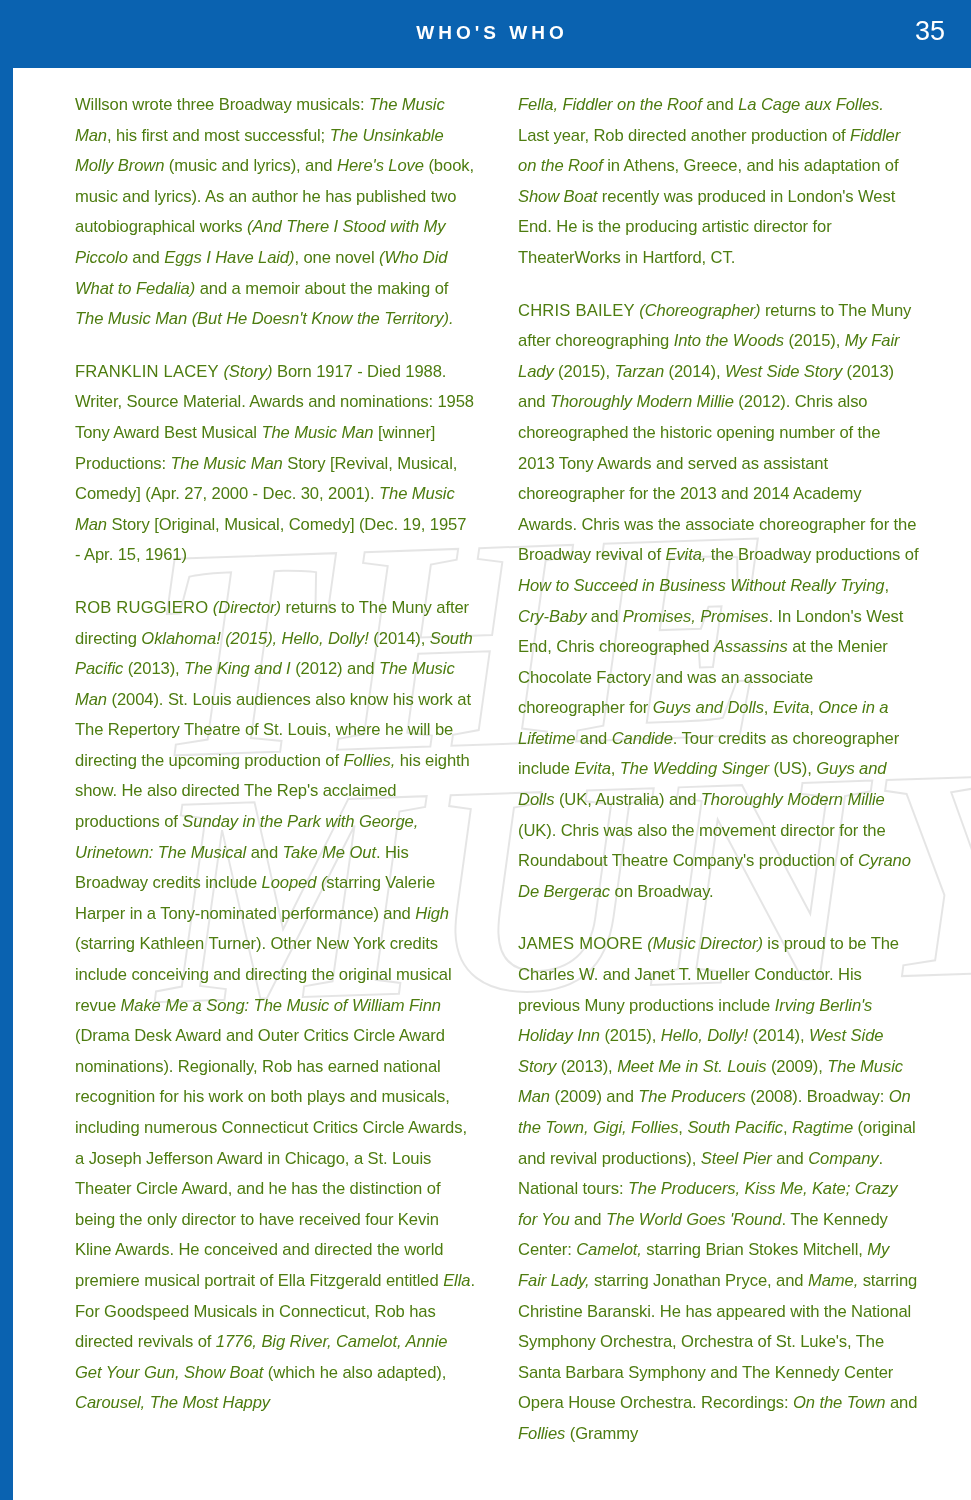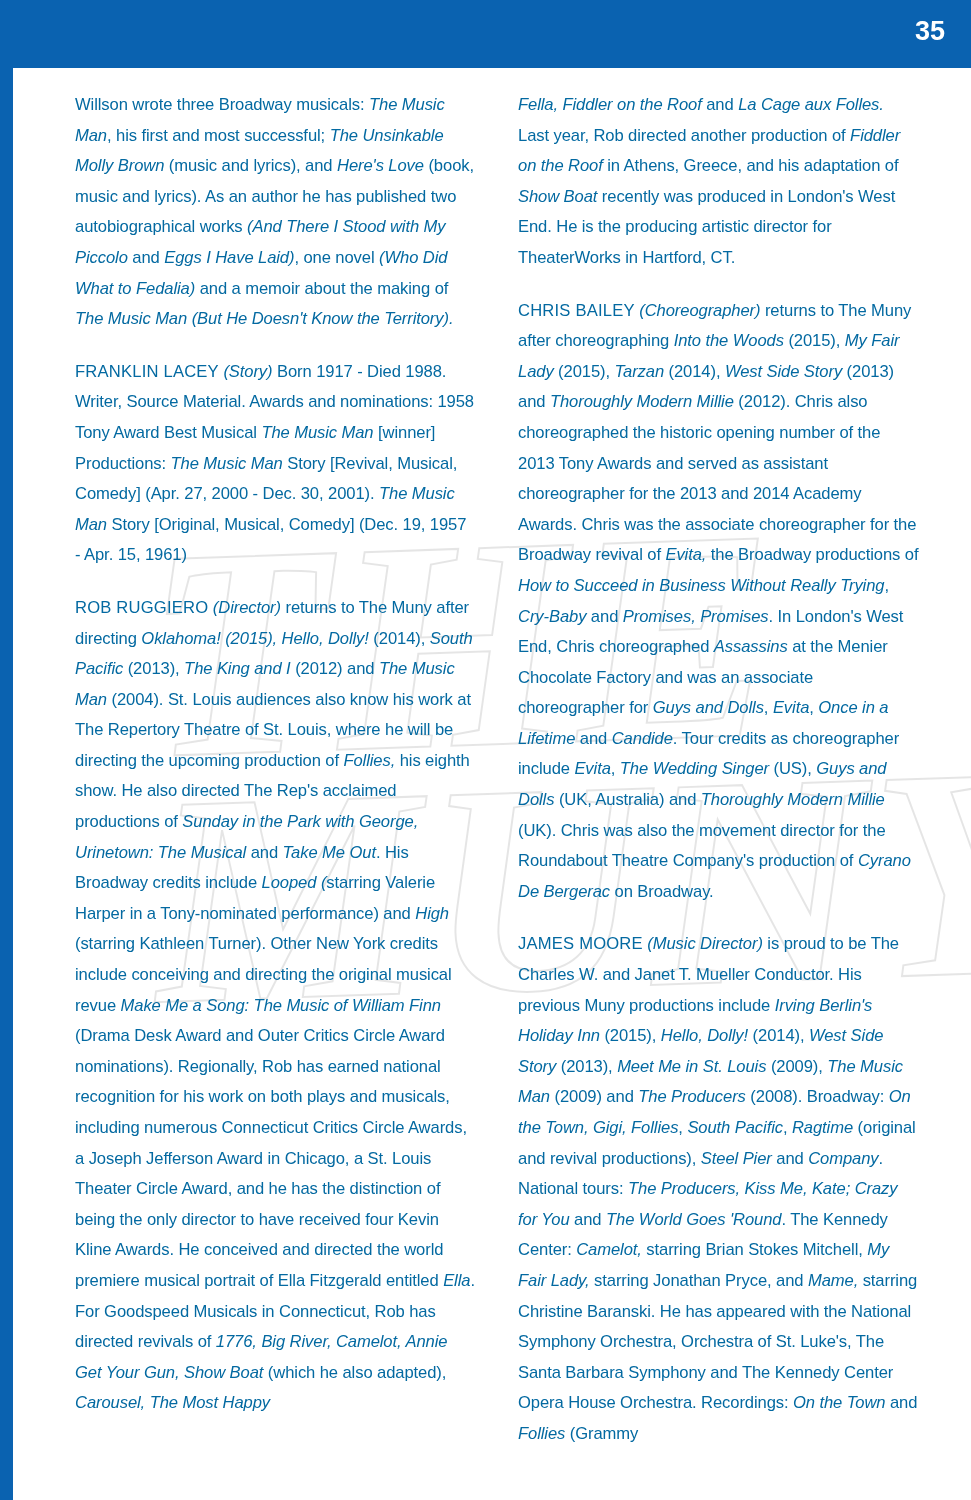--- a/index.html
+++ b/index.html
@@ -43,21 +43,21 @@
     text-align: center;
     font-size: 19px;
     font-weight: bold;
     letter-spacing: 4px;
   }
   .header-page {
     position: absolute;
     right: 26px;
     top: 16px;
     font-size: 27px;
-    font-weight: bold;
+    font-weight: normal;
   }
   .watermark {
     position: absolute;
     left: 150px;
     top: 520px;
     width: 700px;
     height: 460px;
     pointer-events: none;
     user-select: none;
     font-family: "Liberation Serif", serif;
@@ -84,21 +84,21 @@
     z-index: 2;
   }
   .col {
     flex: 1 1 0;
     min-width: 0;
   }
   p.body {
     margin: 0 0 22px 0;
     font-size: 16.6px;
     line-height: 30.6px;
-    color: #0369a1;
+    color: #4d7c0f;
     text-align: left;
     font-family: "Liberation Sans", sans-serif;
     letter-spacing: -0.1px;
   }
   p.body:last-child { margin-bottom: 0; }
   .name {
     font-weight: normal;
     letter-spacing: 0.2px;
   }
   .role {
@@ -110,20 +110,21 @@
   }
 </style>
 </head>
 <body>
 
 <div class="page">
 
   <div class="left-rule"></div>
 
   <div class="header-bar">
+    <div class="header-title">WHO'S WHO</div>
     <div class="header-page">35</div>
   </div>
 
   <div class="watermark">
     <div>THE</div>
     <div>MUNY</div>
   </div>
 
   <div class="columns">
     <div class="col" id="col-0">

